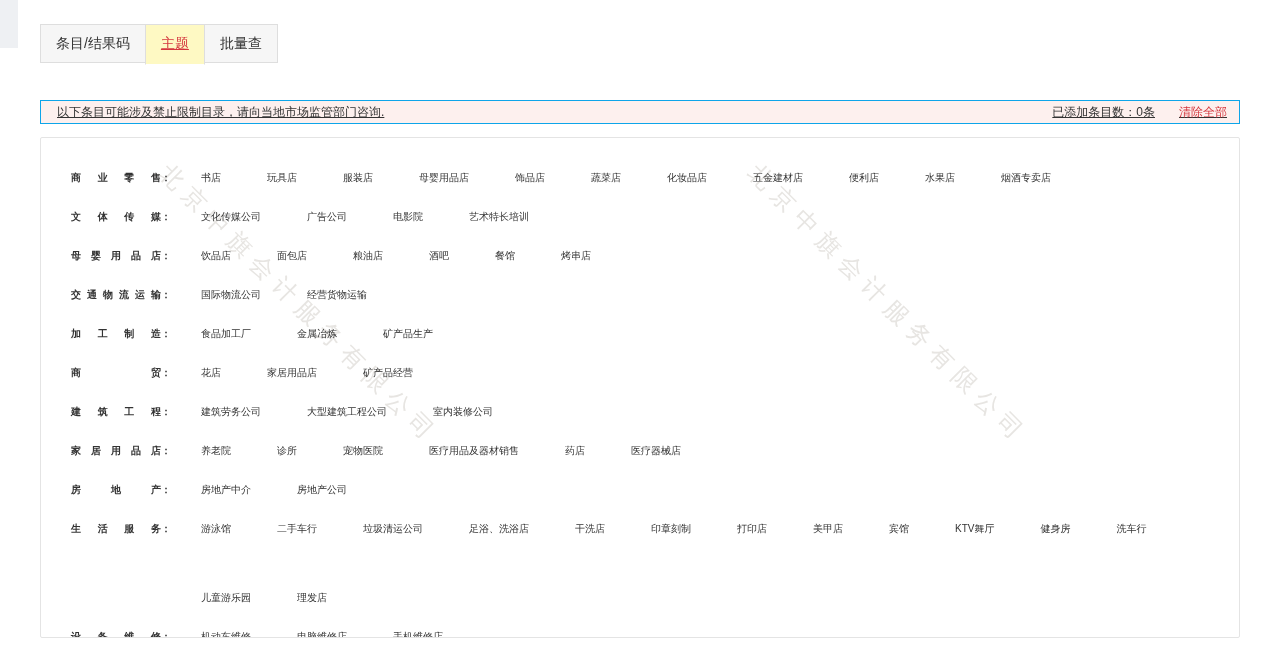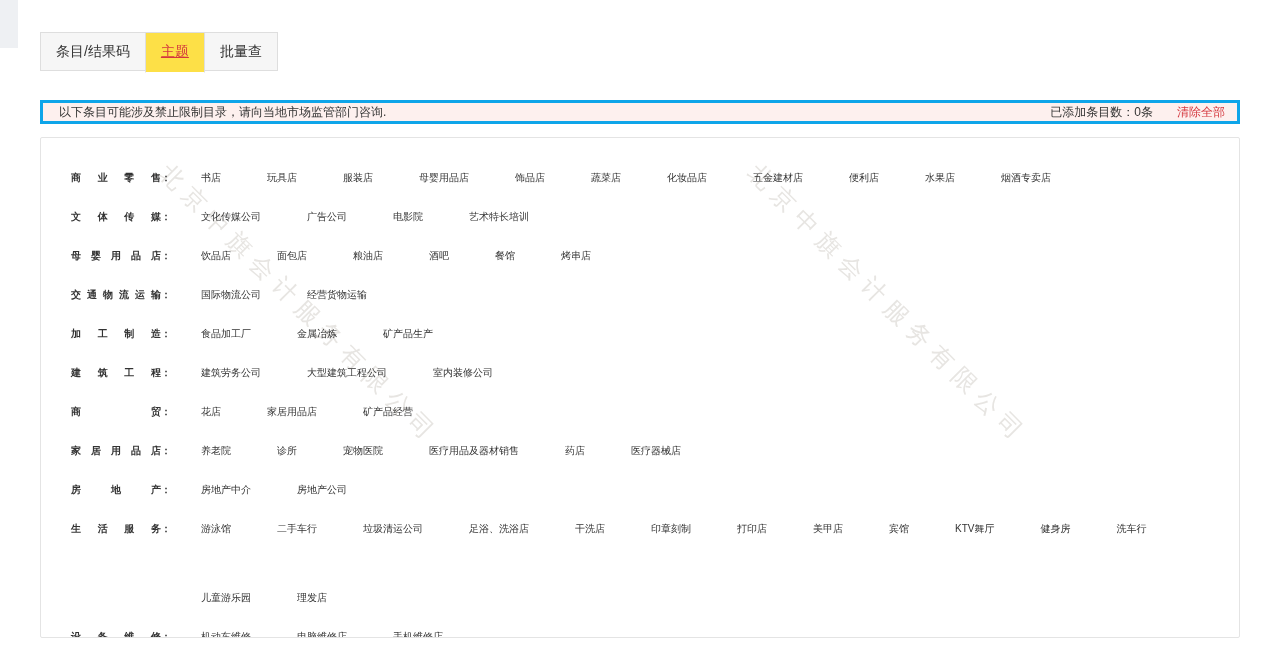--- a/index.html
+++ b/index.html
@@ -10,50 +10,51 @@
     color: #333;
     overflow: hidden;
   }
   .corner-strip {
     position: absolute; left: 0; top: 0; width: 18px; height: 48px;
     background: #eef0f3;
   }
   
   .tab-bar {
     position: absolute; left: 40px; top: 24px; height: 39px;
-    display: flex; align-items: stretch; margin-top: 8px;
+    display: flex; align-items: stretch;
   }
   .tab {
     height: 39px; line-height: 37px;
     padding: 0 15px;
     font-size: 14px;
     background: #f6f6f6;
     border: 1px solid #dedede;
     margin-left: -1px;
     cursor: pointer;
     white-space: nowrap;
     color: #333;
   }
   .tab:first-child { margin-left: 0; }
   .tab.active {
-    background: #fde047;
+    background: #fef9c3;
     border-bottom-color: #fff;
     color: var(--accent);
     position: relative; z-index: 2;
     height: 41px;
     text-decoration: underline;
   }
   
   .notice {
     position: absolute; left: 40px; top: 100px; width: 1200px; height: 24px;
     background: var(--notice-bg);
-    border: 3px solid #0ea5e9;
+    border: 1px solid #0ea5e9;
     display: flex; justify-content: space-between; align-items: center;
     padding: 0 12px 0 16px;
     font-size: 12px;
+    text-decoration: underline;
   }
   .notice-right { display: flex; align-items: center; white-space: nowrap; gap: 10px; }
   .clear-all { color: var(--accent); margin-left: 14px; cursor: pointer; text-decoration: none; }
   
   .panel {
     position: absolute; left: 40px; top: 137px; width: 1200px; height: 501px;
     background: #fff;
     border: 1px solid #e4e4e4;
     border-radius: 2px;
     padding: 28px 30px;
@@ -170,33 +171,33 @@
       </div>
       <div class="cat-row">
         <span class="cat-label"><span class="cat-name">加工制造</span><span class="cat-colon">：</span></span>
         <span class="cat-items">
           <span class="cat-item">食品加工厂</span>
           <span class="cat-item">金属冶炼</span>
           <span class="cat-item">矿产品生产</span>
         </span>
       </div>
       <div class="cat-row">
+        <span class="cat-label"><span class="cat-name">商贸</span><span class="cat-colon">：</span></span>
+        <span class="cat-items">
+          <span class="cat-item">花店</span>
+          <span class="cat-item">家居用品店</span>
+          <span class="cat-item">矿产品经营</span>
+        </span>
+      </div>
+      <div class="cat-row">
         <span class="cat-label"><span class="cat-name">建筑工程</span><span class="cat-colon">：</span></span>
         <span class="cat-items">
           <span class="cat-item">建筑劳务公司</span>
           <span class="cat-item">大型建筑工程公司</span>
           <span class="cat-item">室内装修公司</span>
-        </span>
-      </div>
-      <div class="cat-row">
-        <span class="cat-label"><span class="cat-name">商贸</span><span class="cat-colon">：</span></span>
-        <span class="cat-items">
-          <span class="cat-item">花店</span>
-          <span class="cat-item">家居用品店</span>
-          <span class="cat-item">矿产品经营</span>
         </span>
       </div>
       <div class="cat-row">
         <span class="cat-label"><span class="cat-name">家居用品店</span><span class="cat-colon">：</span></span>
         <span class="cat-items">
           <span class="cat-item">养老院</span>
           <span class="cat-item">诊所</span>
           <span class="cat-item">宠物医院</span>
           <span class="cat-item">医疗用品及器材销售</span>
           <span class="cat-item">药店</span>

